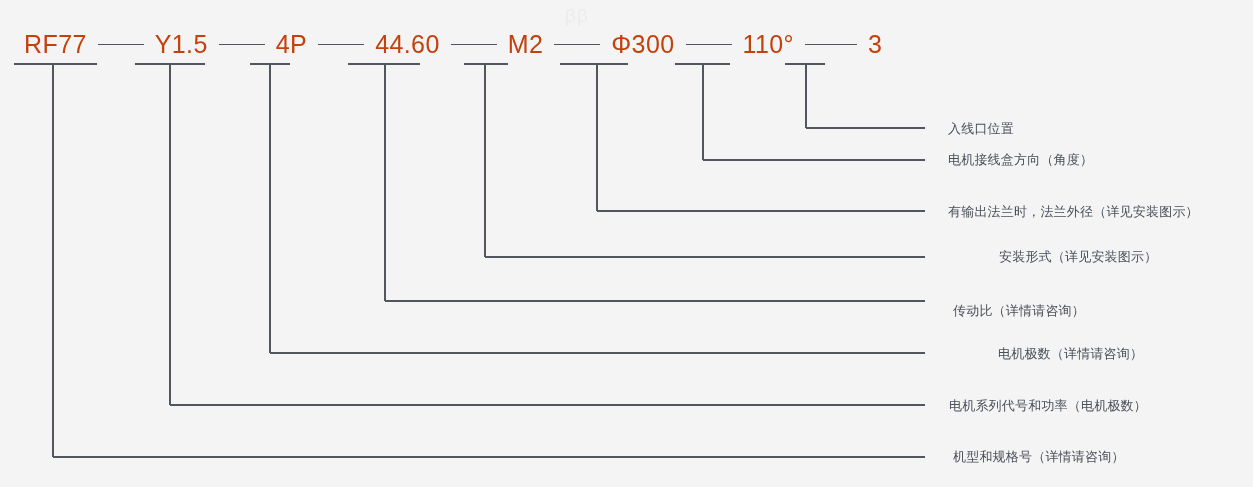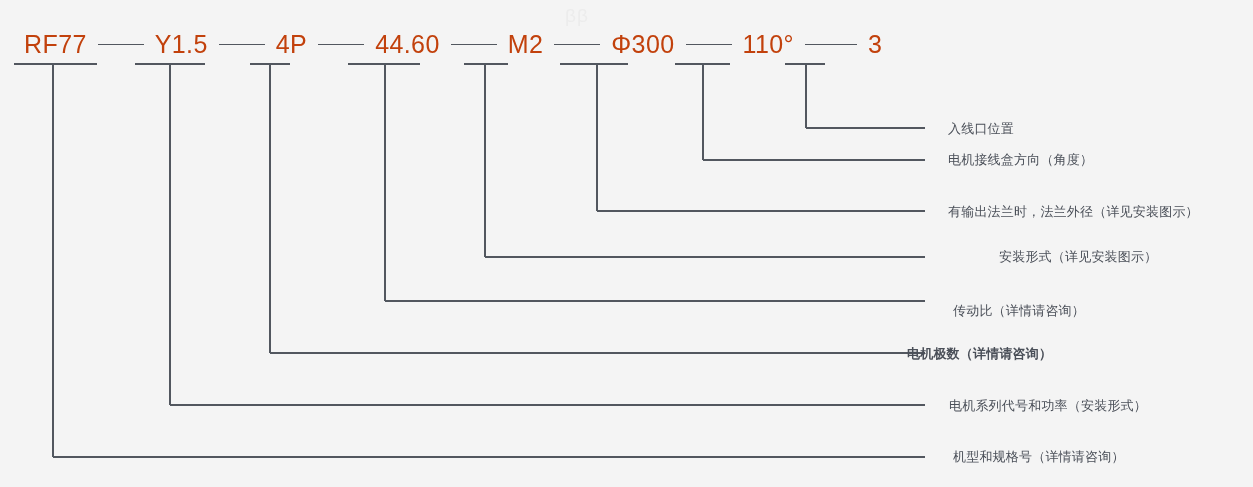--- a/index.html
+++ b/index.html
@@ -126,18 +126,18 @@
     </div>
 
   <div class="watermark">ββ</div>
 
   <div id="labels-layer">
       <div class="label" style="left: 948px; top: 128px;">入线口位置</div>
       <div class="label" style="left: 948px; top: 160px; font-family: Liberation Mono, monospace;">电机接线盒方向（角度）</div>
       <div class="label" style="left: 948px; top: 211px;">有输出法兰时，法兰外径（详见安装图示）</div>
       <div class="label" style="left: 951px; top: 256px; margin-left: 48px;">安装形式（详见安装图示）</div>
       <div class="label" style="left: 953px; top: 301px; margin-top: 9px;">传动比（详情请咨询）</div>
-      <div class="label" style="left: 907px; top: 353px; font-weight: bold;">电机极数（详情请咨询）</div>
-      <div class="label" style="left: 949px; top: 405px;">电机系列代号和功率（安装形式）</div>
+      <div class="label" style="left: 998px; top: 353px;">电机极数（详情请咨询）</div>
+      <div class="label" style="left: 949px; top: 405px;">电机系列代号和功率（电机极数）</div>
       <div class="label" style="left: 953px; top: 456px;">机型和规格号（详情请咨询）</div>
     </div>
 
 </div>
 
 </body></html>

